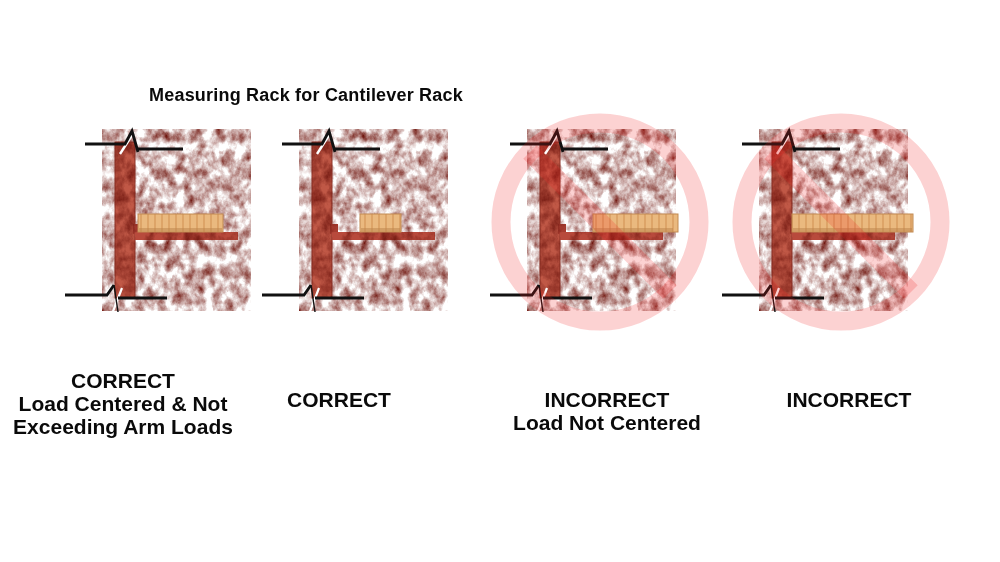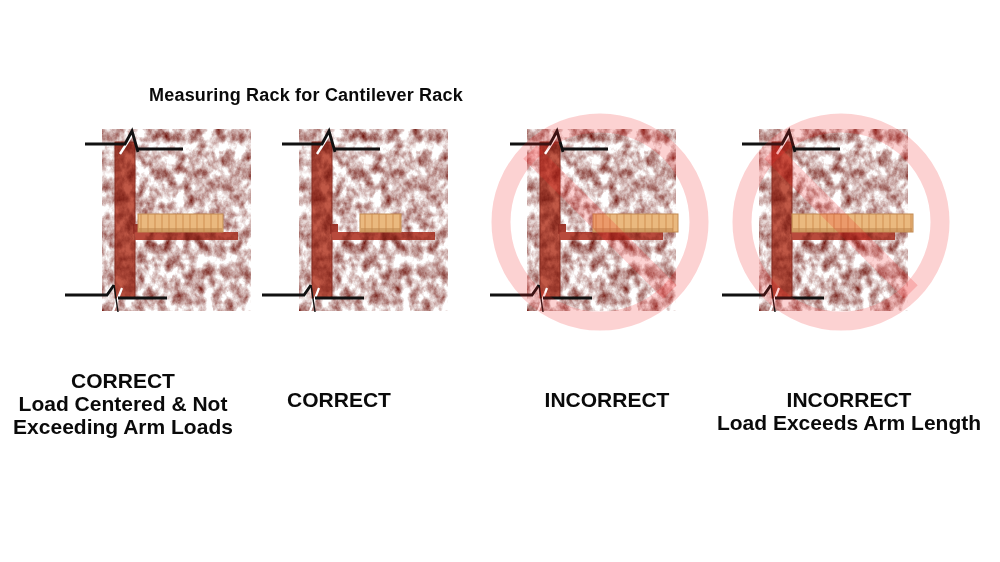--- a/index.html
+++ b/index.html
@@ -105,20 +105,20 @@
     <div>Load Centered &amp; Not</div>
     <div>Exceeding Arm Loads</div>
   </div>
 
   <div class="caption" id="cap2">
     <div>CORRECT</div>
   </div>
 
   <div class="caption" id="cap3">
     <div>INCORRECT</div>
+    <div>Load Not Centered</div>
   </div>
 
   <div class="caption" id="cap4">
     <div>INCORRECT</div>
-    <div>Load Exceeds Arm Length</div>
   </div>
 
 </div>
 
 </body></html>

